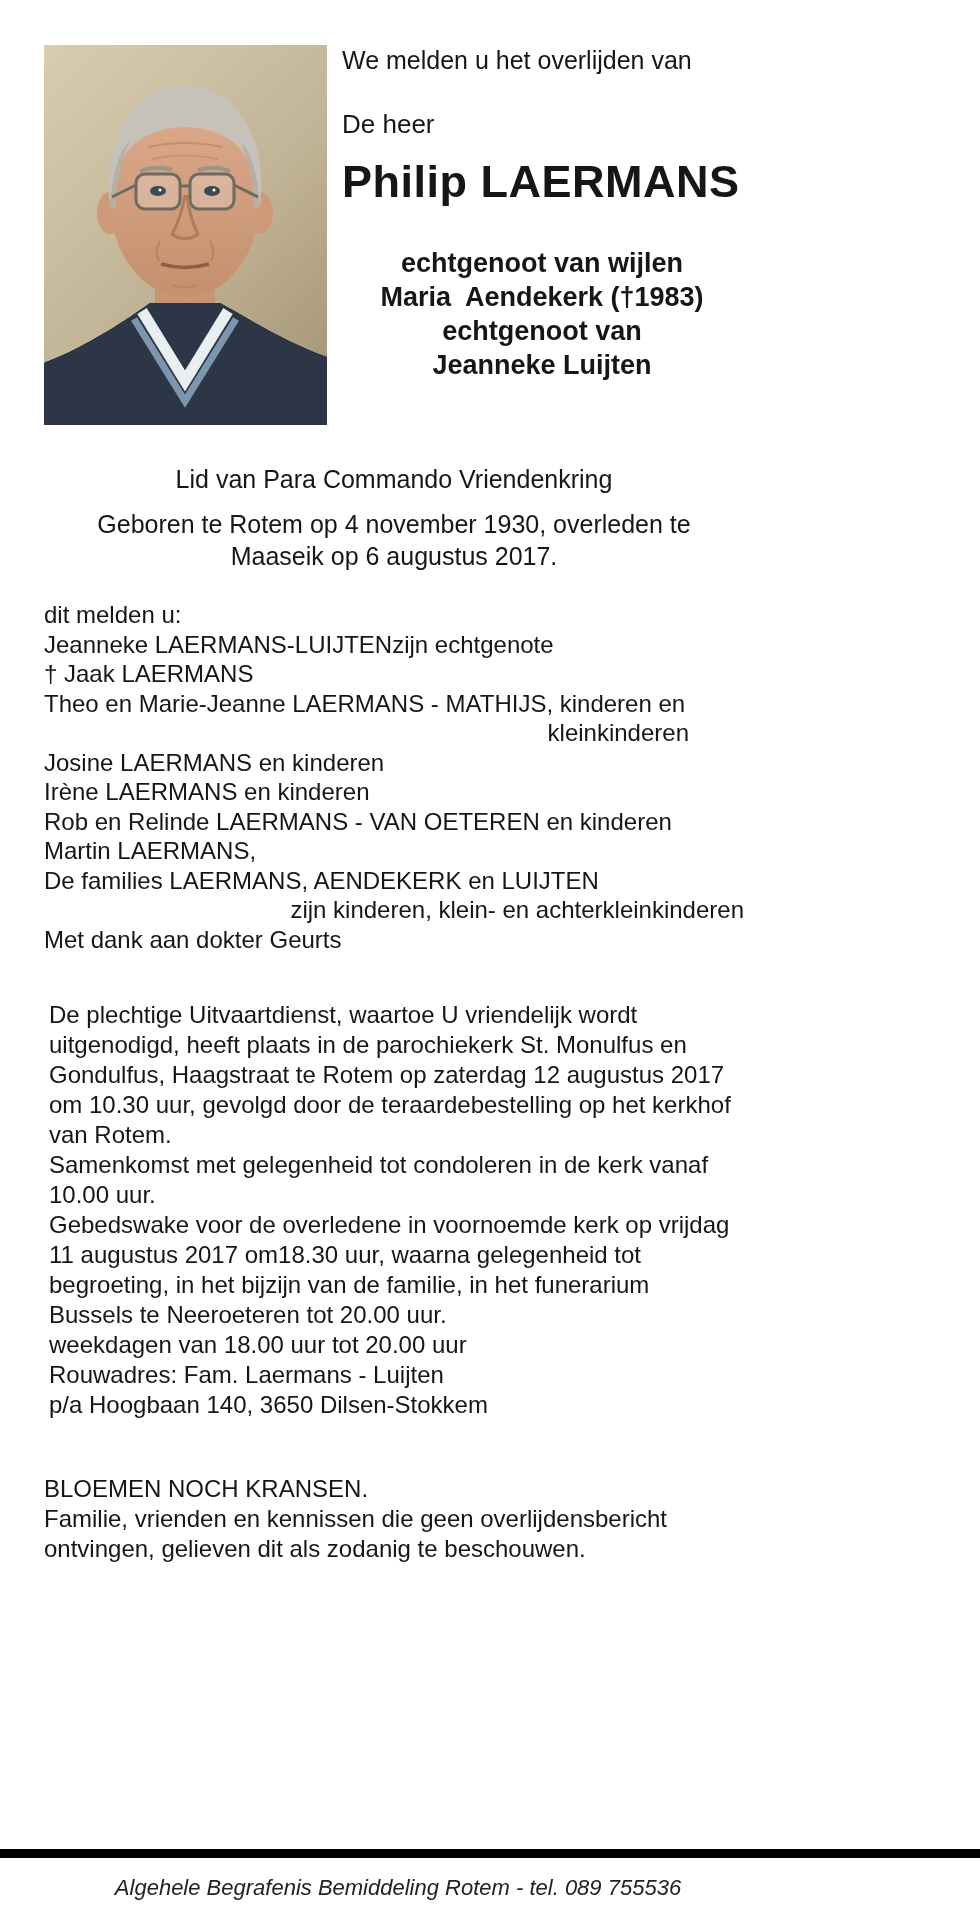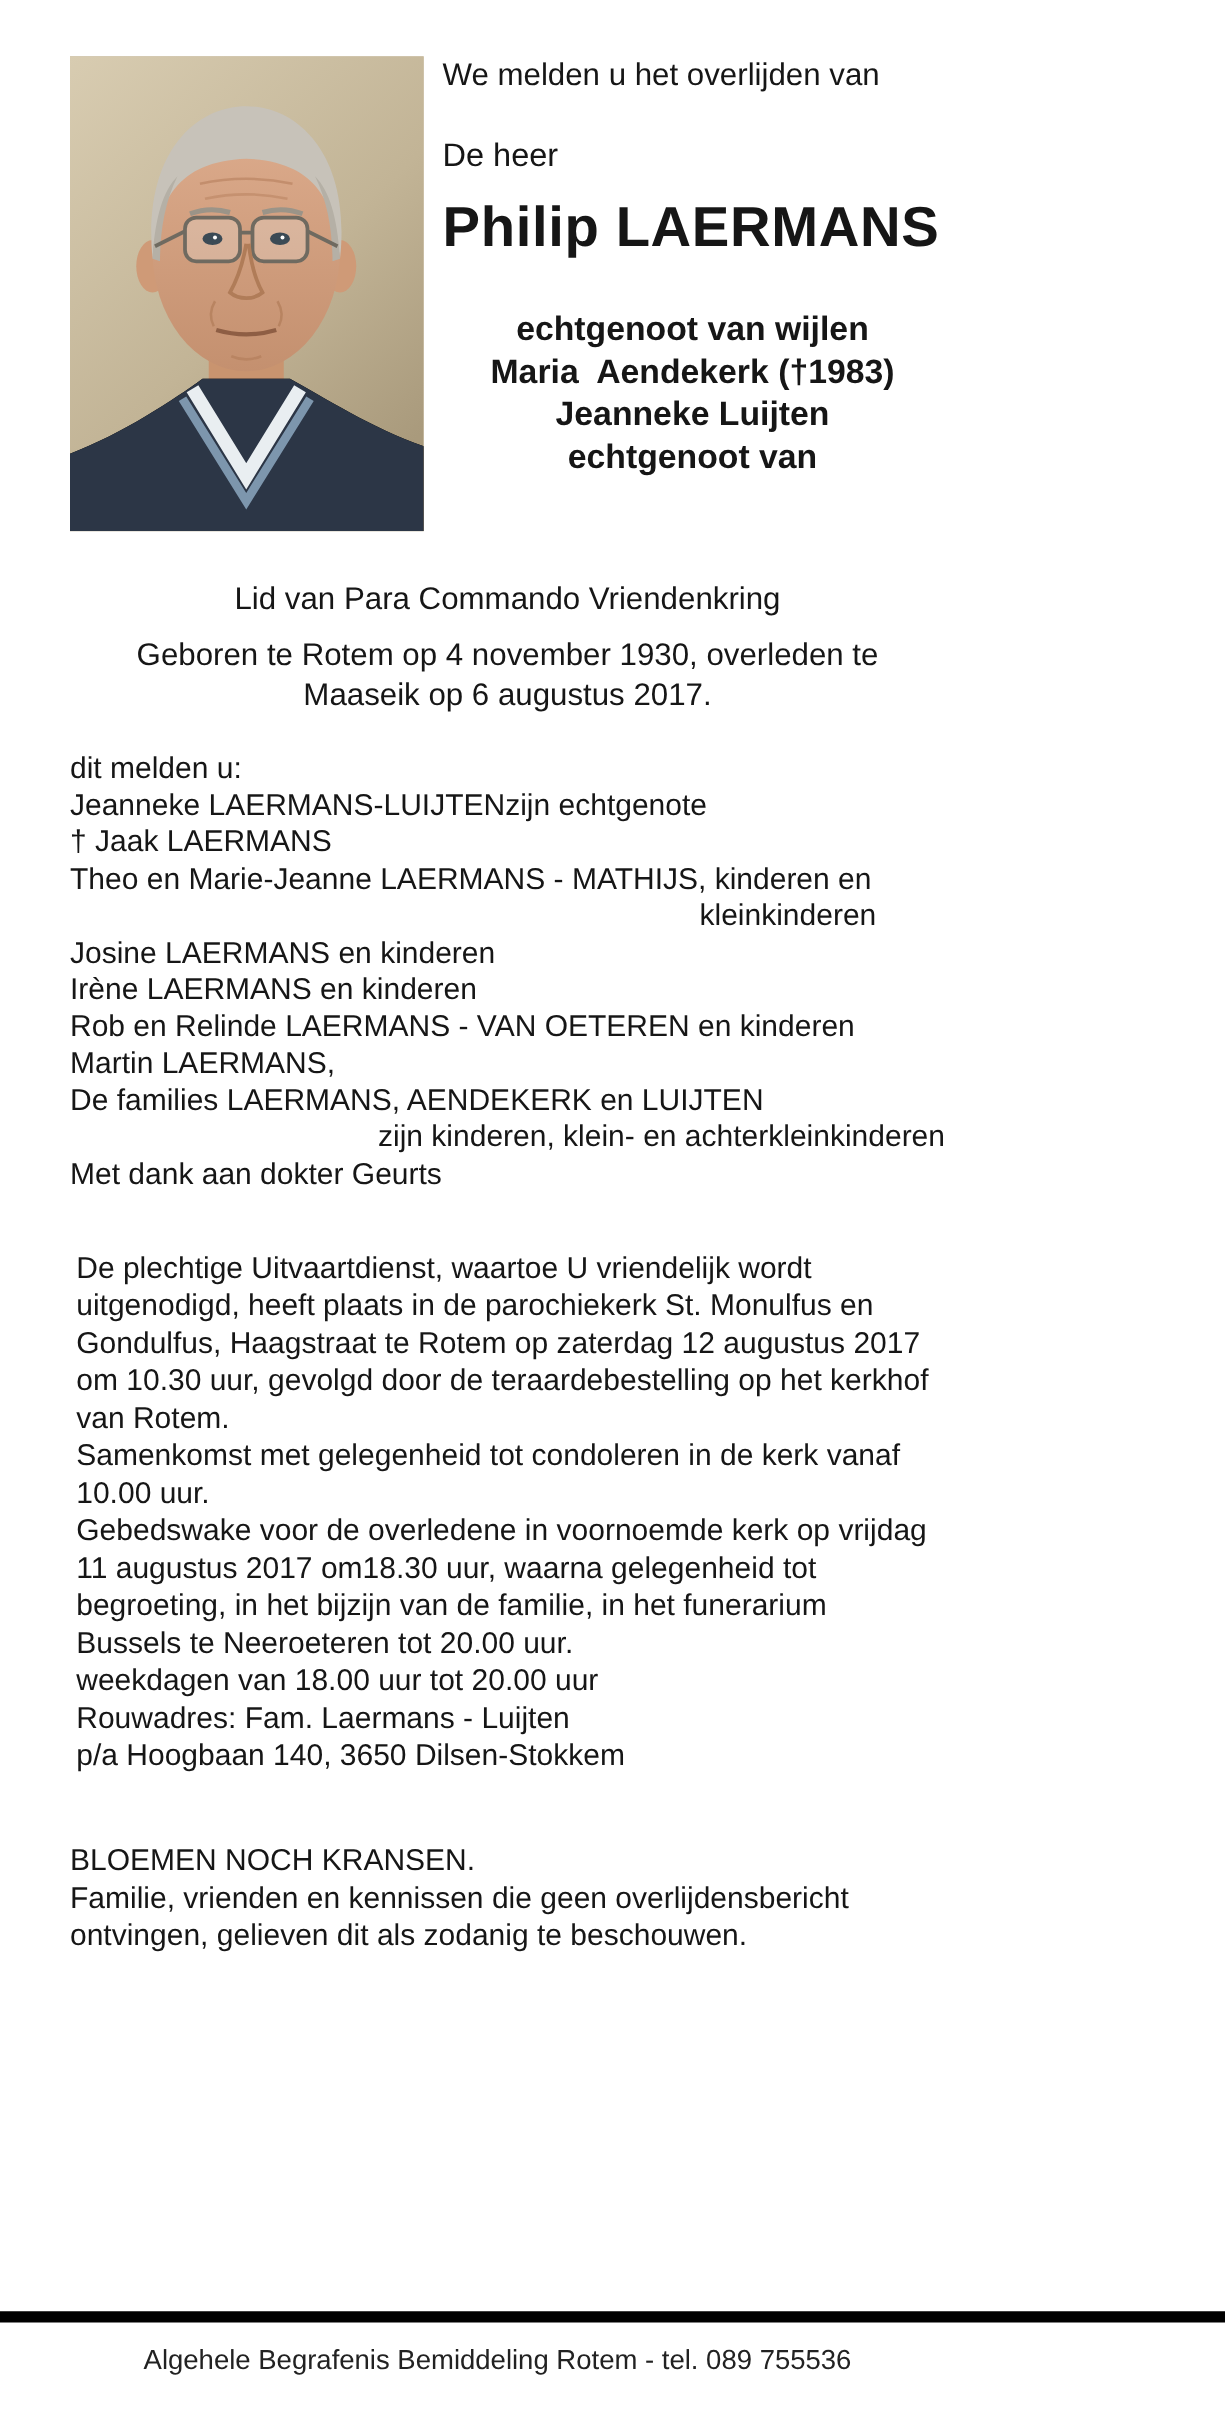--- a/index.html
+++ b/index.html
@@ -9,21 +9,21 @@
     width: 980px;
     height: 1931px;
     background: #ffffff;
     color: #161616;
     font-family: "Liberation Sans", sans-serif;
     position: relative;
     overflow: hidden;
   }
   .content {
     position: absolute;
-    left: 56px;
+    left: 44px;
     top: 45px;
     width: 700px;
   }
   
   .top-section { display: flex; align-items: flex-start; }
   .photo-frame {
     width: 283px;
     height: 380px;
     flex: none;
     overflow: hidden;
@@ -86,20 +86,21 @@
   .closing-note { margin-top: 2px; }
   
   .footer { position: absolute; left: 0; right: 0; bottom: 30px; }
   .footer-bar { height: 9px; background: #000000; }
   .footer-text {
     width: 700px;
     margin: 17px 0 0 48px;
     text-align: center;
     font-size: 22px;
     color: #222;
+    font-style: italic;
   }
 </style>
 </head>
 <body>
 
 <div class="page">
   <div class="content">
 
     <div class="top-section">
       <div class="photo-frame">
@@ -162,22 +163,22 @@
         </svg>
       </div>
 
       <div class="header-text">
         <p class="intro">We melden u het overlijden van</p>
         <p class="salutation">De heer</p>
         <h1 class="name">Philip LAERMANS</h1>
         <div class="spouse-block">
           <p class="spouse-line">echtgenoot van wijlen</p>
           <p class="spouse-line">Maria  Aendekerk (†1983)</p>
+          <p class="spouse-line">echtgenoot van</p>
           <p class="spouse-line">Jeanneke Luijten</p>
-          <p class="spouse-line">echtgenoot van</p>
         </div>
       </div>
     </div>
 
     <p class="membership">Lid van Para Commando Vriendenkring</p>
     <p class="birth-death">Geboren te Rotem op 4 november 1930, overleden te Maaseik op 6 augustus 2017.</p>
 
     <div class="family-section">
       <p class="fam-line">dit melden u:</p>
       <div class="fam-row">

